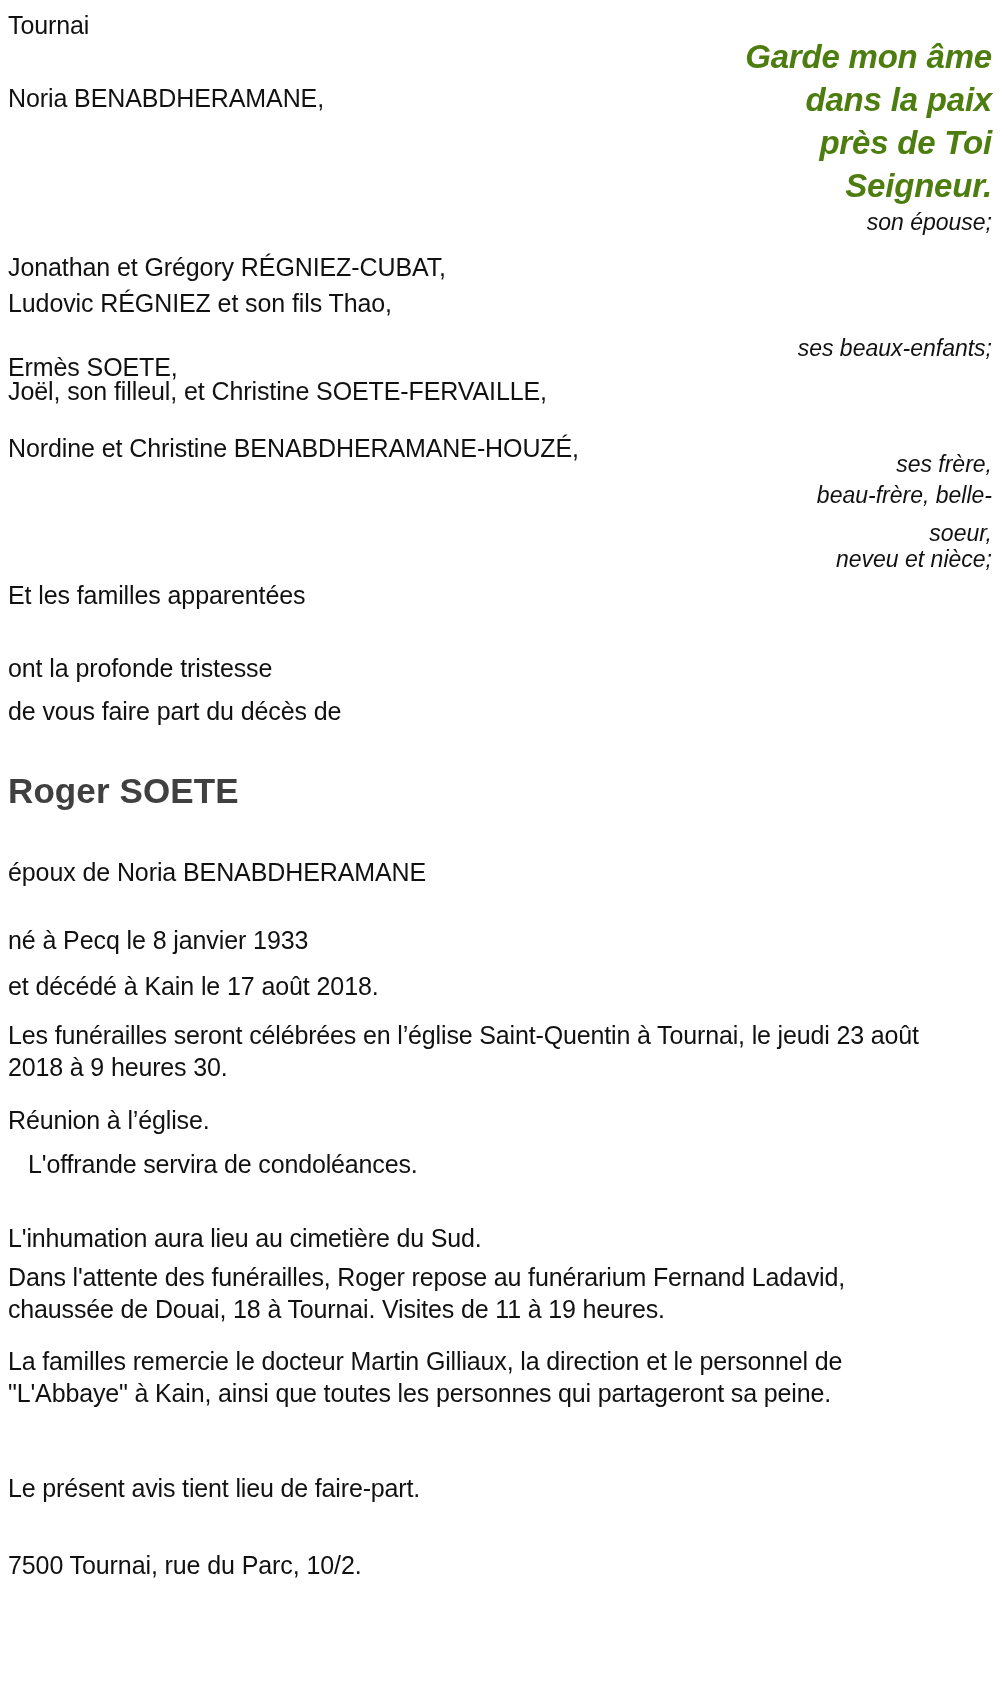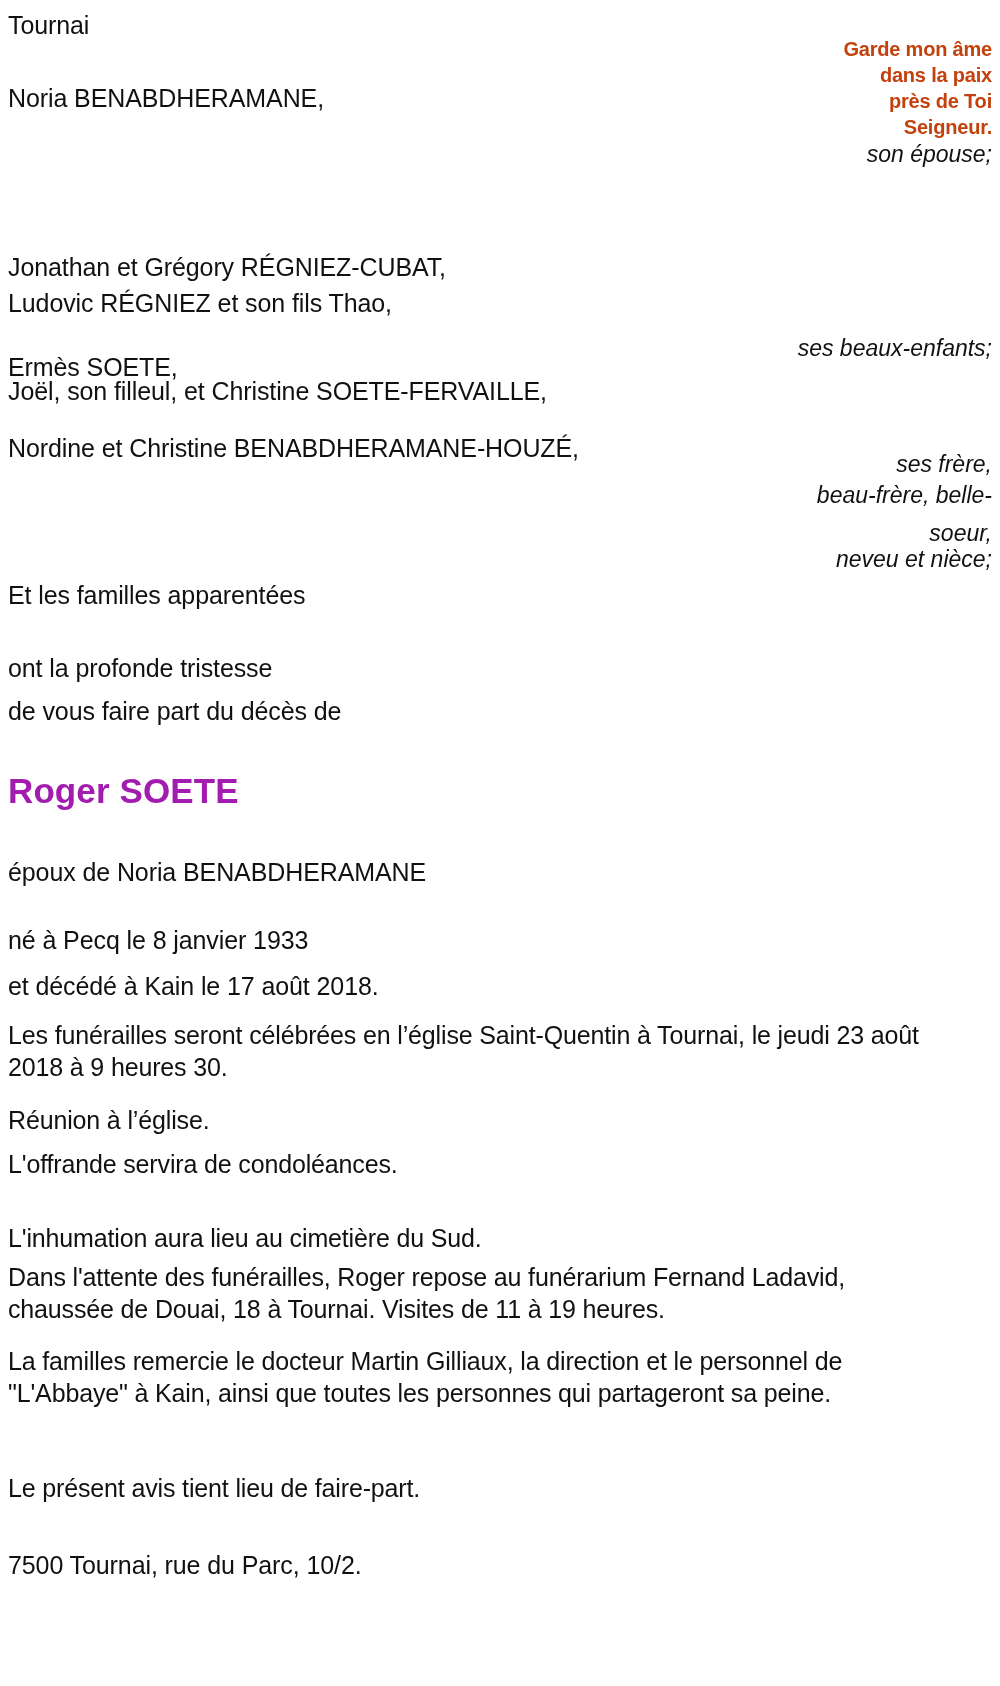--- a/index.html
+++ b/index.html
@@ -36,25 +36,26 @@
 
   
   .epitaph {
     position: absolute;
     right: 8px;
     top: 36px;
     width: 300px;
     text-align: right;
   }
   .epitaph-line {
-    font-size: 20px;
+    font-size: 33px;
     line-height: 1.30;
+    font-style: italic;
     font-weight: bold;
     letter-spacing: -0.2px;
-    color: #c2410c;
+    color: #4d7c0f;
   }
   .epitaph-source {
     font-size: 23px;
     line-height: 1.26;
     font-style: italic;
     font-weight: normal;
     color: #111111;
     margin-top: 2px;
   }
   .epitaph-rel {
@@ -77,21 +78,21 @@
     color: #111111;
   }
 
   
   .deceased-name {
     position: absolute;
     left: 8px;
     font-size: 35px;
     font-weight: bold;
     letter-spacing: 0.1px;
-    color: #a21caf;
+    color: #404040;
     white-space: nowrap;
   }
 
   
   .para {
     position: absolute;
     left: 8px;
     width: 930px;
     font-size: 25px;
     line-height: 1.29;
@@ -138,21 +139,21 @@
   <div class="deceased-name" style="top:771px;">Roger SOETE</div>
 
   <div class="ltext" style="top:857px;text-align:center;">époux de Noria BENABDHERAMANE</div>
   <div class="ltext" style="top:925px;">né à Pecq le 8 janvier 1933</div>
   <div class="ltext" style="top:971px;">et décédé à Kain le 17 août 2018.</div>
 
   <div class="para" style="top:1019px;">Les funérailles seront célébrées en l’église Saint-Quentin à Tournai, le jeudi 23 août 2018 à 9 heures 30.</div>
 
   <div class="para" style="top:1104px;">Réunion à l’église.</div>
 
-  <div class="para" style="top:1148px;">L'offrande servira de condoléances.</div>
+  <div class="para" style="top:1148px;margin-left:20px;">L'offrande servira de condoléances.</div>
 
   <div class="para" style="top:1193px;margin-top:29px;">L'inhumation aura lieu au cimetière du Sud.</div>
 
   <div class="para" style="top:1261px;">Dans l'attente des funérailles, Roger repose au funérarium Fernand Ladavid, chaussée de Douai, 18 à Tournai. Visites de 11 à 19 heures.</div>
 
   <div class="para" style="top:1345px;">La familles remercie le docteur Martin Gilliaux, la direction et le personnel de "L'Abbaye" à Kain, ainsi que toutes les personnes qui partageront sa peine.</div>
 
   <div class="para" style="top:1472px;">Le présent avis tient lieu de faire-part.</div>
 
   <div class="ltext" style="top:1550px;">7500 Tournai, rue du Parc, 10/2.</div>

